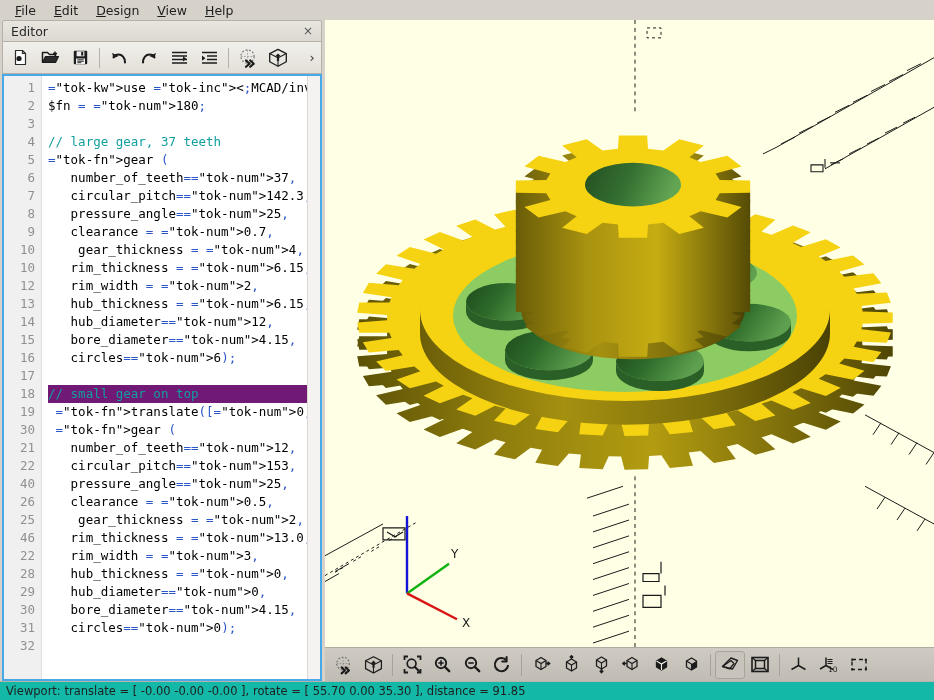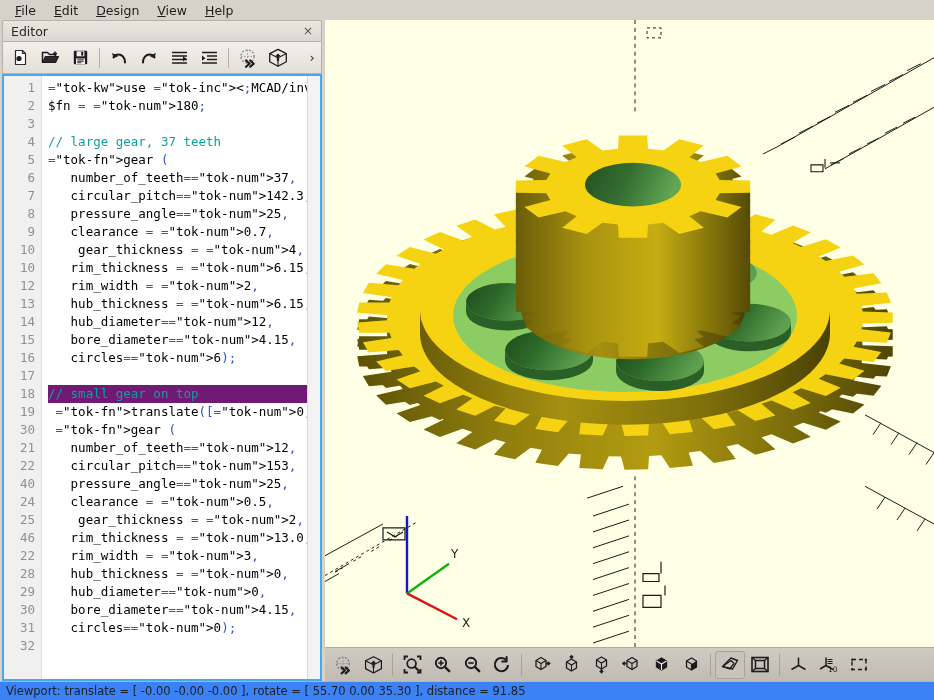--- a/index.html
+++ b/index.html
@@ -120,21 +120,21 @@
     width: 30px; height: 28px;
     display: flex; align-items: center; justify-content: center;
     border-radius: 3px;
   }
   .vb.active { background: #c8c4bc; border: 1px solid #a9a49b; }
   .vsep { width: 1px; height: 22px; background: #a8a39a; margin: 0 4px; }
 
   
   #statusbar {
     height: 19px; flex: 0 0 19px;
-    background: #3b82f6;
+    background: #14b8a6;
     border-top: 1px solid #b9b4ab;
     display: flex; align-items: center;
     font-size: 11.5px; color: #1f1f1f;
     padding: 0 6px;
   }
   #status-left { flex: 1 1 auto; white-space: nowrap; overflow: hidden; }
   #status-right { white-space: nowrap; padding-right: 2px; }
 </style>
 </head>
 <body>
@@ -253,21 +253,21 @@
             <div class="ln">14</div>
             <div class="ln">15</div>
             <div class="ln">16</div>
             <div class="ln">17</div>
             <div class="ln">18</div>
             <div class="ln">19</div>
             <div class="ln">30</div>
             <div class="ln">21</div>
             <div class="ln">22</div>
             <div class="ln">40</div>
-            <div class="ln">24</div>
+            <div class="ln">26</div>
             <div class="ln">25</div>
             <div class="ln">46</div>
             <div class="ln">22</div>
             <div class="ln">28</div>
             <div class="ln">29</div>
             <div class="ln">30</div>
             <div class="ln">31</div>
             <div class="ln">32</div>
           </div>
         <div id="code"><div class="cl"><span class<span="" class="tok-op">=</span>"tok-kw"&gt;use <span class<span="" class="tok-op">=</span>"tok-inc"&gt;&lt;<span class="tok-op">;</span>MCAD/involute_gears.scad&gt;</div><div class="cl">$fn <span class="tok-op">=</span> <span class<span="" class="tok-op">=</span>"tok-num"&gt;180<span class="tok-op">;</span></div><div class="cl">&nbsp;</div><div class="cl"><span class="tok-com">// large gear, 37 teeth</span></div><div class="cl"><span class<span="" class="tok-op">=</span>"tok-fn"&gt;gear <span class="tok-op">(</span></div><div class="cl">   number_of_teeth<span class="tok-op">=</span><span class<span="" class="tok-op">=</span>"tok-num"&gt;37<span class="tok-op">,</span></div><div class="cl">   circular_pitch<span class="tok-op">=</span><span class<span="" class="tok-op">=</span>"tok-num"&gt;142.3<span class="tok-op">,</span></div><div class="cl">   pressure_angle<span class="tok-op">=</span><span class<span="" class="tok-op">=</span>"tok-num"&gt;25<span class="tok-op">,</span></div><div class="cl">   clearance <span class="tok-op">=</span> <span class<span="" class="tok-op">=</span>"tok-num"&gt;0.7<span class="tok-op">,</span></div><div class="cl">    gear_thickness <span class="tok-op">=</span> <span class<span="" class="tok-op">=</span>"tok-num"&gt;4<span class="tok-op">,</span></div><div class="cl">   rim_thickness <span class="tok-op">=</span> <span class<span="" class="tok-op">=</span>"tok-num"&gt;6.15<span class="tok-op">,</span></div><div class="cl">   rim_width <span class="tok-op">=</span> <span class<span="" class="tok-op">=</span>"tok-num"&gt;2<span class="tok-op">,</span></div><div class="cl">   hub_thickness <span class="tok-op">=</span> <span class<span="" class="tok-op">=</span>"tok-num"&gt;6.15<span class="tok-op">,</span></div><div class="cl">   hub_diameter<span class="tok-op">=</span><span class<span="" class="tok-op">=</span>"tok-num"&gt;12<span class="tok-op">,</span></div><div class="cl">   bore_diameter<span class="tok-op">=</span><span class<span="" class="tok-op">=</span>"tok-num"&gt;4.15<span class="tok-op">,</span></div><div class="cl">   circles<span class="tok-op">=</span><span class<span="" class="tok-op">=</span>"tok-num"&gt;6<span class="tok-op">)</span><span class="tok-op">;</span></div><div class="cl">&nbsp;</div><div class="cl hl"><span class="tok-com">// small gear on top</span></div><div class="cl"> <span class<span="" class="tok-op">=</span>"tok-fn"&gt;translate<span class="tok-op">(</span><span class="tok-op">[</span><span class<span="" class="tok-op">=</span>"tok-num"&gt;0<span class="tok-op">,</span><span class<span="" class="tok-op">=</span>"tok-num"&gt;0"tok-num"&gt;0.5</div><div class="cl"> <span class<span="" class="tok-op">=</span>"tok-fn"&gt;gear <span class="tok-op">(</span></div><div class="cl">   number_of_teeth<span class="tok-op">=</span><span class<span="" class="tok-op">=</span>"tok-num"&gt;12<span class="tok-op">,</span></div><div class="cl">   circular_pitch<span class="tok-op">=</span><span class<span="" class="tok-op">=</span>"tok-num"&gt;153<span class="tok-op">,</span></div><div class="cl">   pressure_angle<span class="tok-op">=</span><span class<span="" class="tok-op">=</span>"tok-num"&gt;25<span class="tok-op">,</span></div><div class="cl">   clearance <span class="tok-op">=</span> <span class<span="" class="tok-op">=</span>"tok-num"&gt;0.5<span class="tok-op">,</span></div><div class="cl">    gear_thickness <span class="tok-op">=</span> <span class<span="" class="tok-op">=</span>"tok-num"&gt;2<span class="tok-op">,</span></div><div class="cl">   rim_thickness <span class="tok-op">=</span> <span class<span="" class="tok-op">=</span>"tok-num"&gt;13.0<span class="tok-op">,</span></div><div class="cl">   rim_width <span class="tok-op">=</span> <span class<span="" class="tok-op">=</span>"tok-num"&gt;3<span class="tok-op">,</span></div><div class="cl">   hub_thickness <span class="tok-op">=</span> <span class<span="" class="tok-op">=</span>"tok-num"&gt;0<span class="tok-op">,</span></div><div class="cl">   hub_diameter<span class="tok-op">=</span><span class<span="" class="tok-op">=</span>"tok-num"&gt;0<span class="tok-op">,</span></div><div class="cl">   bore_diameter<span class="tok-op">=</span><span class<span="" class="tok-op">=</span>"tok-num"&gt;4.15<span class="tok-op">,</span></div><div class="cl">   circles<span class="tok-op">=</span><span class<span="" class="tok-op">=</span>"tok-num"&gt;0<span class="tok-op">)</span><span class="tok-op">;</span></div><div class="cl">&nbsp;</div></div>

